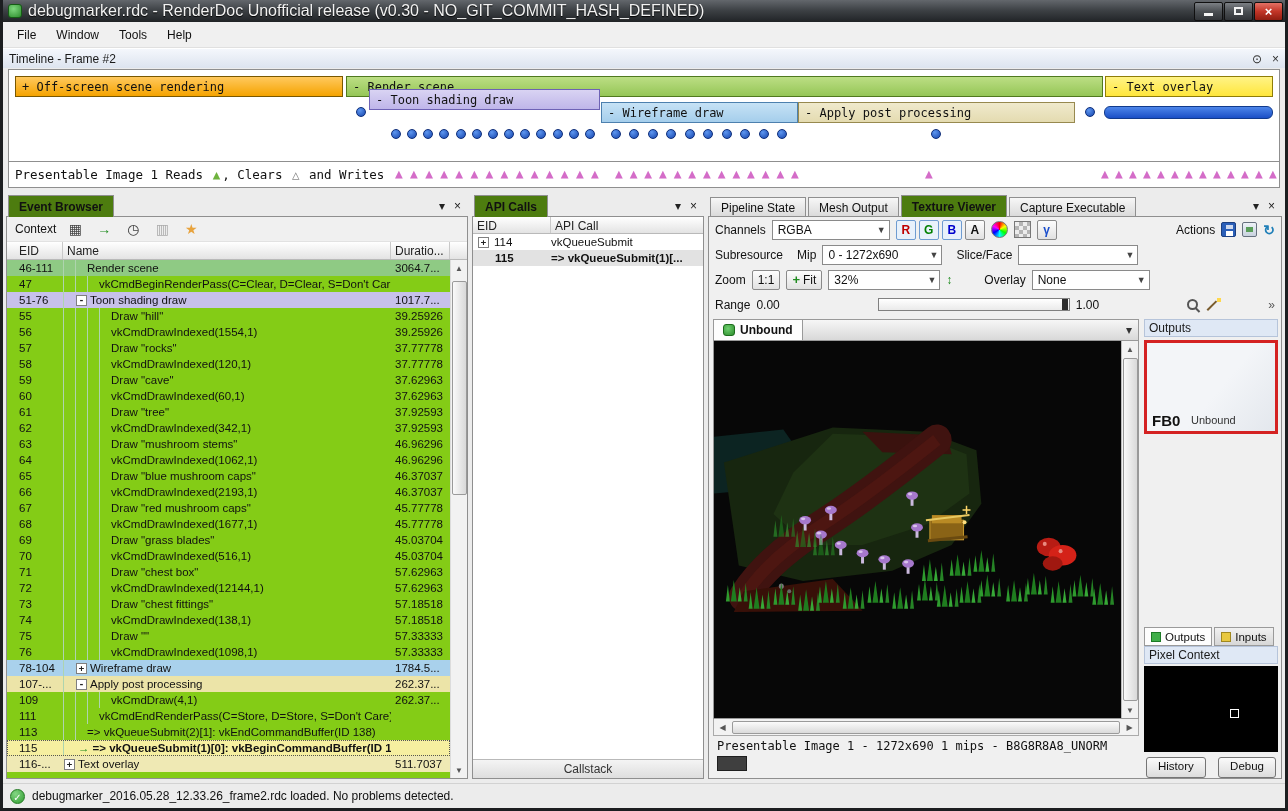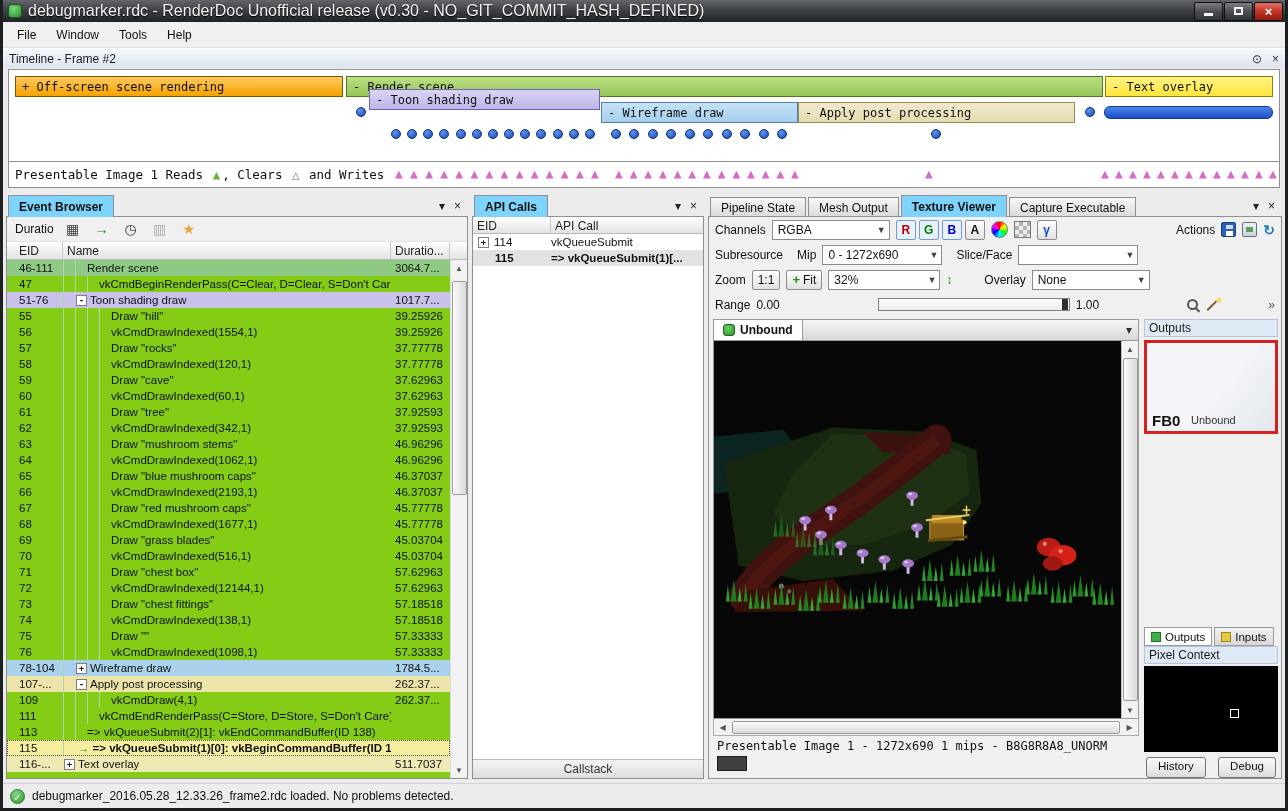--- a/index.html
+++ b/index.html
@@ -55,21 +55,21 @@
 #tris-3{left:1092px;width:176px;}
 
 
 .main{position:absolute;top:191px;left:0;right:0;bottom:25px;display:flex;gap:4px;padding:4px 3px;background:#ececec;}
 .panel{display:flex;flex-direction:column;}
 .eb-panel{width:462px;flex:none;}
 .api-panel{width:232px;flex:none;}
 .right-panel{flex:1;justify-content:flex-end;}
 .tabstrip{height:22px;display:flex;align-items:flex-end;gap:2px;padding-left:2px;position:relative;}
 .tab{height:20px;padding:3px 10px 0;border:1px solid #8f8f8f;border-bottom:none;background:linear-gradient(#f7f7f7,#d9d9d9);white-space:nowrap;font-size:12px;}
-.tab.active{background:#7dd3fc;font-weight:bold;height:22px;padding-top:4px;position:relative;z-index:2;}
+.tab.active{background:#4d7c0f;font-weight:bold;height:22px;padding-top:4px;position:relative;z-index:2;}
 .strip-icons{margin-left:auto;display:flex;gap:9px;align-items:center;padding:0 7px 4px 0;color:#222;}
 .panel-body{flex:1;background:#fdfdfd;border:1px solid #8f8f8f;position:relative;overflow:hidden;display:flex;flex-direction:column;margin-top:-1px;}
 
 
 .eb-controls{height:25px;background:#f0f0f0;display:flex;align-items:center;gap:9px;padding-left:8px;flex:none;border-bottom:1px solid #e2e2e2;}
 .tool{width:20px;height:20px;display:flex;align-items:center;justify-content:center;font-size:14px;color:#444;}
 .tool.green{color:#1f8c1f;font-weight:bold;}
 .tool.dim{color:#aaa;}
 .tool.orange{color:#e8a33d;}
 .eb-header{display:flex;height:18px;background:linear-gradient(#ffffff,#e3e3e3);border-bottom:1px solid #b9b9b9;flex:none;color:#222;}
@@ -276,21 +276,21 @@
     <div class="panel eb-panel">
       <div class="tabstrip">
         <div class="tab active">Event Browser</div>
         <div class="strip-icons">
           <span>▾</span>
           <span>×</span>
         </div>
       </div>
       <div class="panel-body">
         <div class="eb-controls">
-          <span class="lbl">Duratio</span>
+          <span class="lbl">Context</span>
           <span class="tool">▦</span>
           <span class="tool green">→</span>
           <span class="tool">◷</span>
           <span class="tool dim">▥</span>
           <span class="tool orange">★</span>
         </div>
         <div class="eb-header">
           <div class="hc hc-eid">EID</div>
           <div class="hc hc-name">Name</div>
           <div class="hc hc-dur">Duratio...</div>

